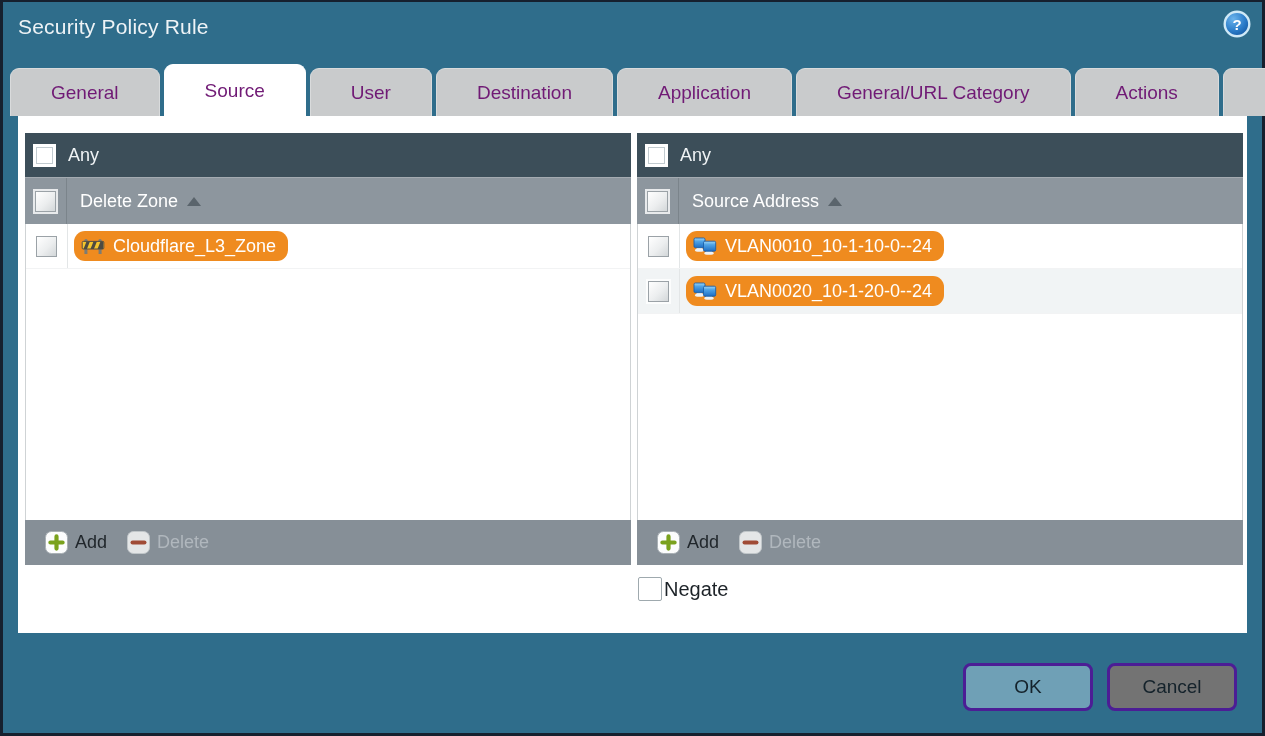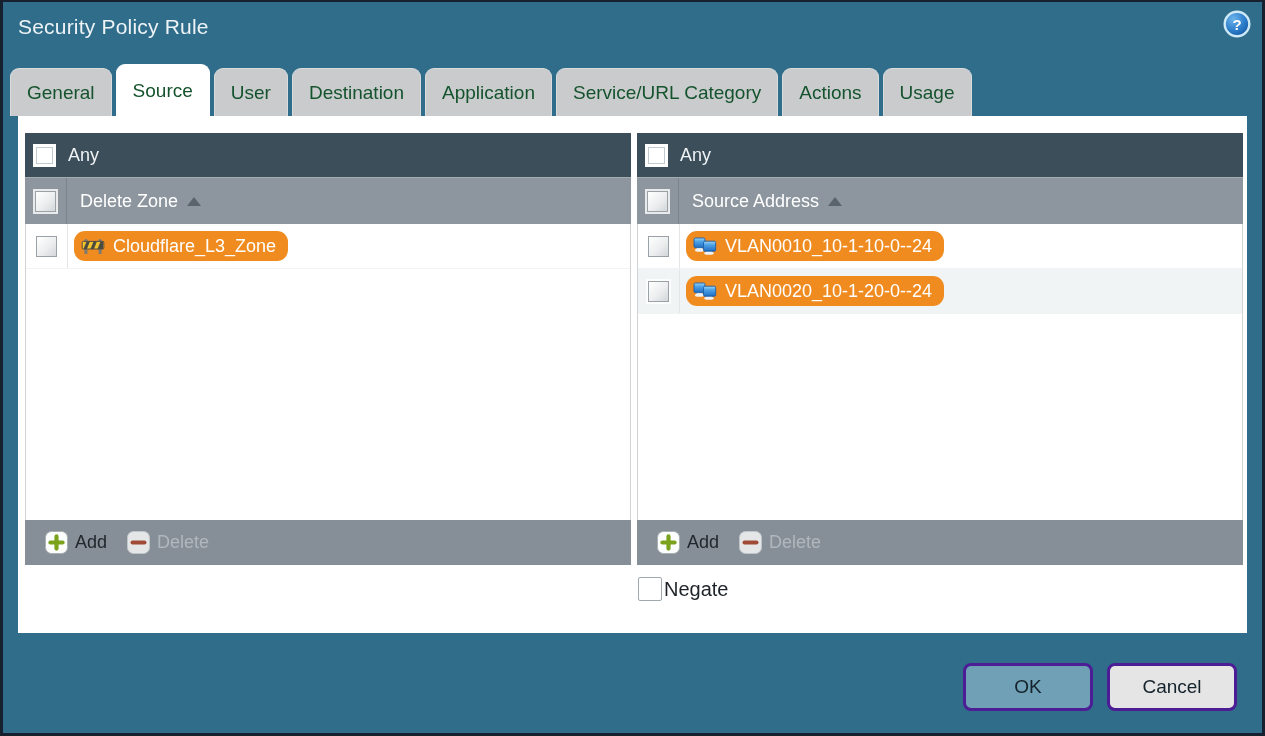--- a/index.html
+++ b/index.html
@@ -20,21 +20,21 @@
   }
   .help-btn{position:absolute;right:11px;top:8px;width:28px;height:28px;cursor:pointer;}
   
   .tabs{
     position:absolute;left:7px;top:62px;height:52px;
     display:flex;align-items:flex-end;gap:4px;
   }
   .tab{
     height:48px;background:#c9cbcc;border-radius:9px 9px 0 0;
     display:flex;align-items:center;justify-content:center;
-    padding:0 16px;font-size:19px;color:#14532d;
+    padding:0 40px;font-size:19px;color:#701a75;
     border:1px solid #d9dbdc;border-bottom:none;box-sizing:border-box;
     cursor:pointer;white-space:nowrap;
   }
   .tab.active{
     height:52px;background:#ffffff;border-color:#ffffff;z-index:2;
   }
   
   .content{
     position:absolute;left:15px;top:114px;width:1229px;height:517px;
     background:#ffffff;
@@ -112,21 +112,21 @@
   .negate-label{font-size:20px;color:#1d2328;}
   
   .dlg-btn{
     position:absolute;top:661px;height:48px;width:130px;
     border:3px solid #4c1d95;border-radius:8px;box-sizing:border-box;
     display:flex;align-items:center;justify-content:center;
     font-size:19px;color:#14222b;cursor:pointer;
     font-family:"Liberation Sans",sans-serif;
   }
   .btn-ok{left:960px;background:#6fa0b6;}
-  .btn-cancel{left:1104px;background:#e5e5e5;}
+  .btn-cancel{left:1104px;background:#737373;}
   .icon{flex:none;display:block;}
 </style>
 </head>
 <body>
 
 <div class="frame">
 
   <div class="title-text">Security Policy Rule</div>
   <div class="help-btn">
     <svg class="icon" width="28" height="28" viewBox="0 0 28 28">
@@ -141,21 +141,21 @@
       <text x="14" y="19.5" text-anchor="middle" font-size="15" font-weight="bold" fill="#ffffff" font-family="Liberation Sans, sans-serif">?</text>
     </svg>
   </div>
 
   <div class="tabs">
     <div class="tab">General</div>
     <div class="tab active">Source</div>
     <div class="tab">User</div>
     <div class="tab">Destination</div>
     <div class="tab">Application</div>
-    <div class="tab">Service/URL Category</div>
+    <div class="tab">General/URL Category</div>
     <div class="tab">Actions</div>
     <div class="tab">Usage</div>
   </div>
 
   <div class="content">
 
     <div class="panel panel-zone">
       <div class="any-header">
         <span class="cb cb-any"></span>
         <span class="any-label">Any</span>

